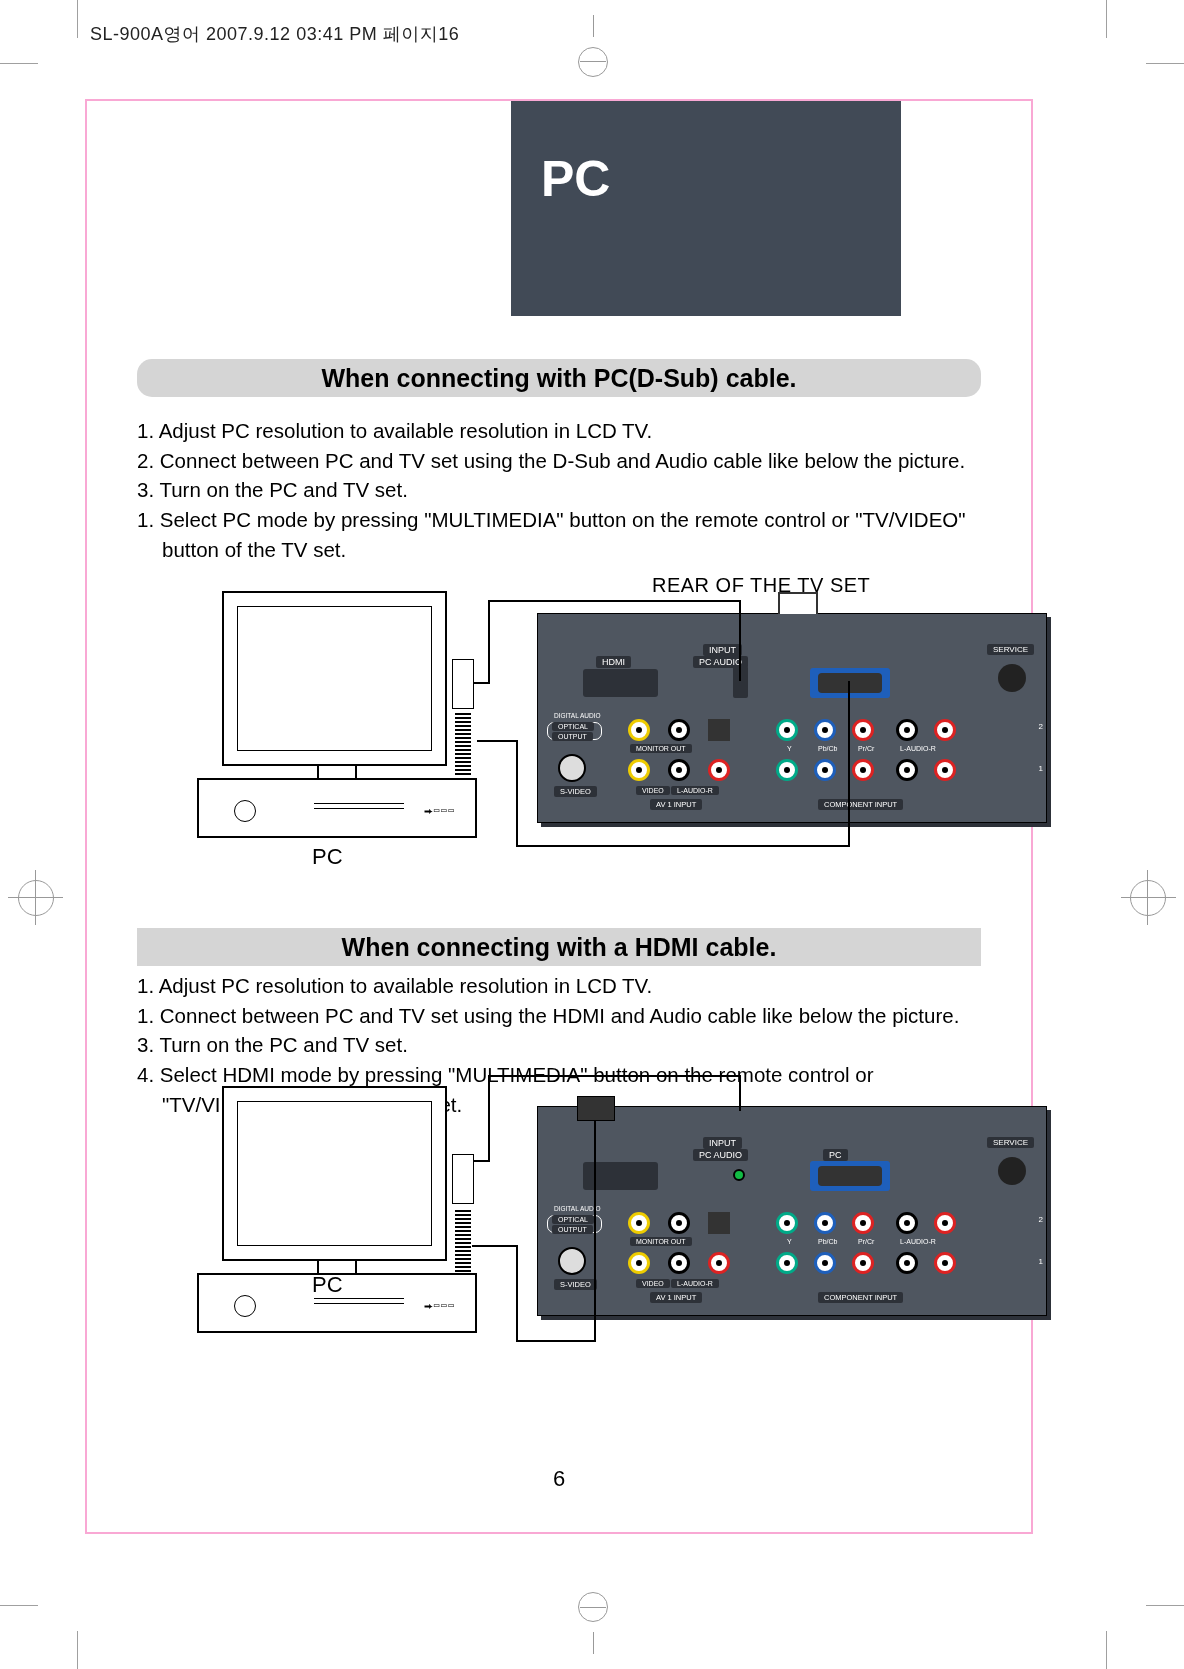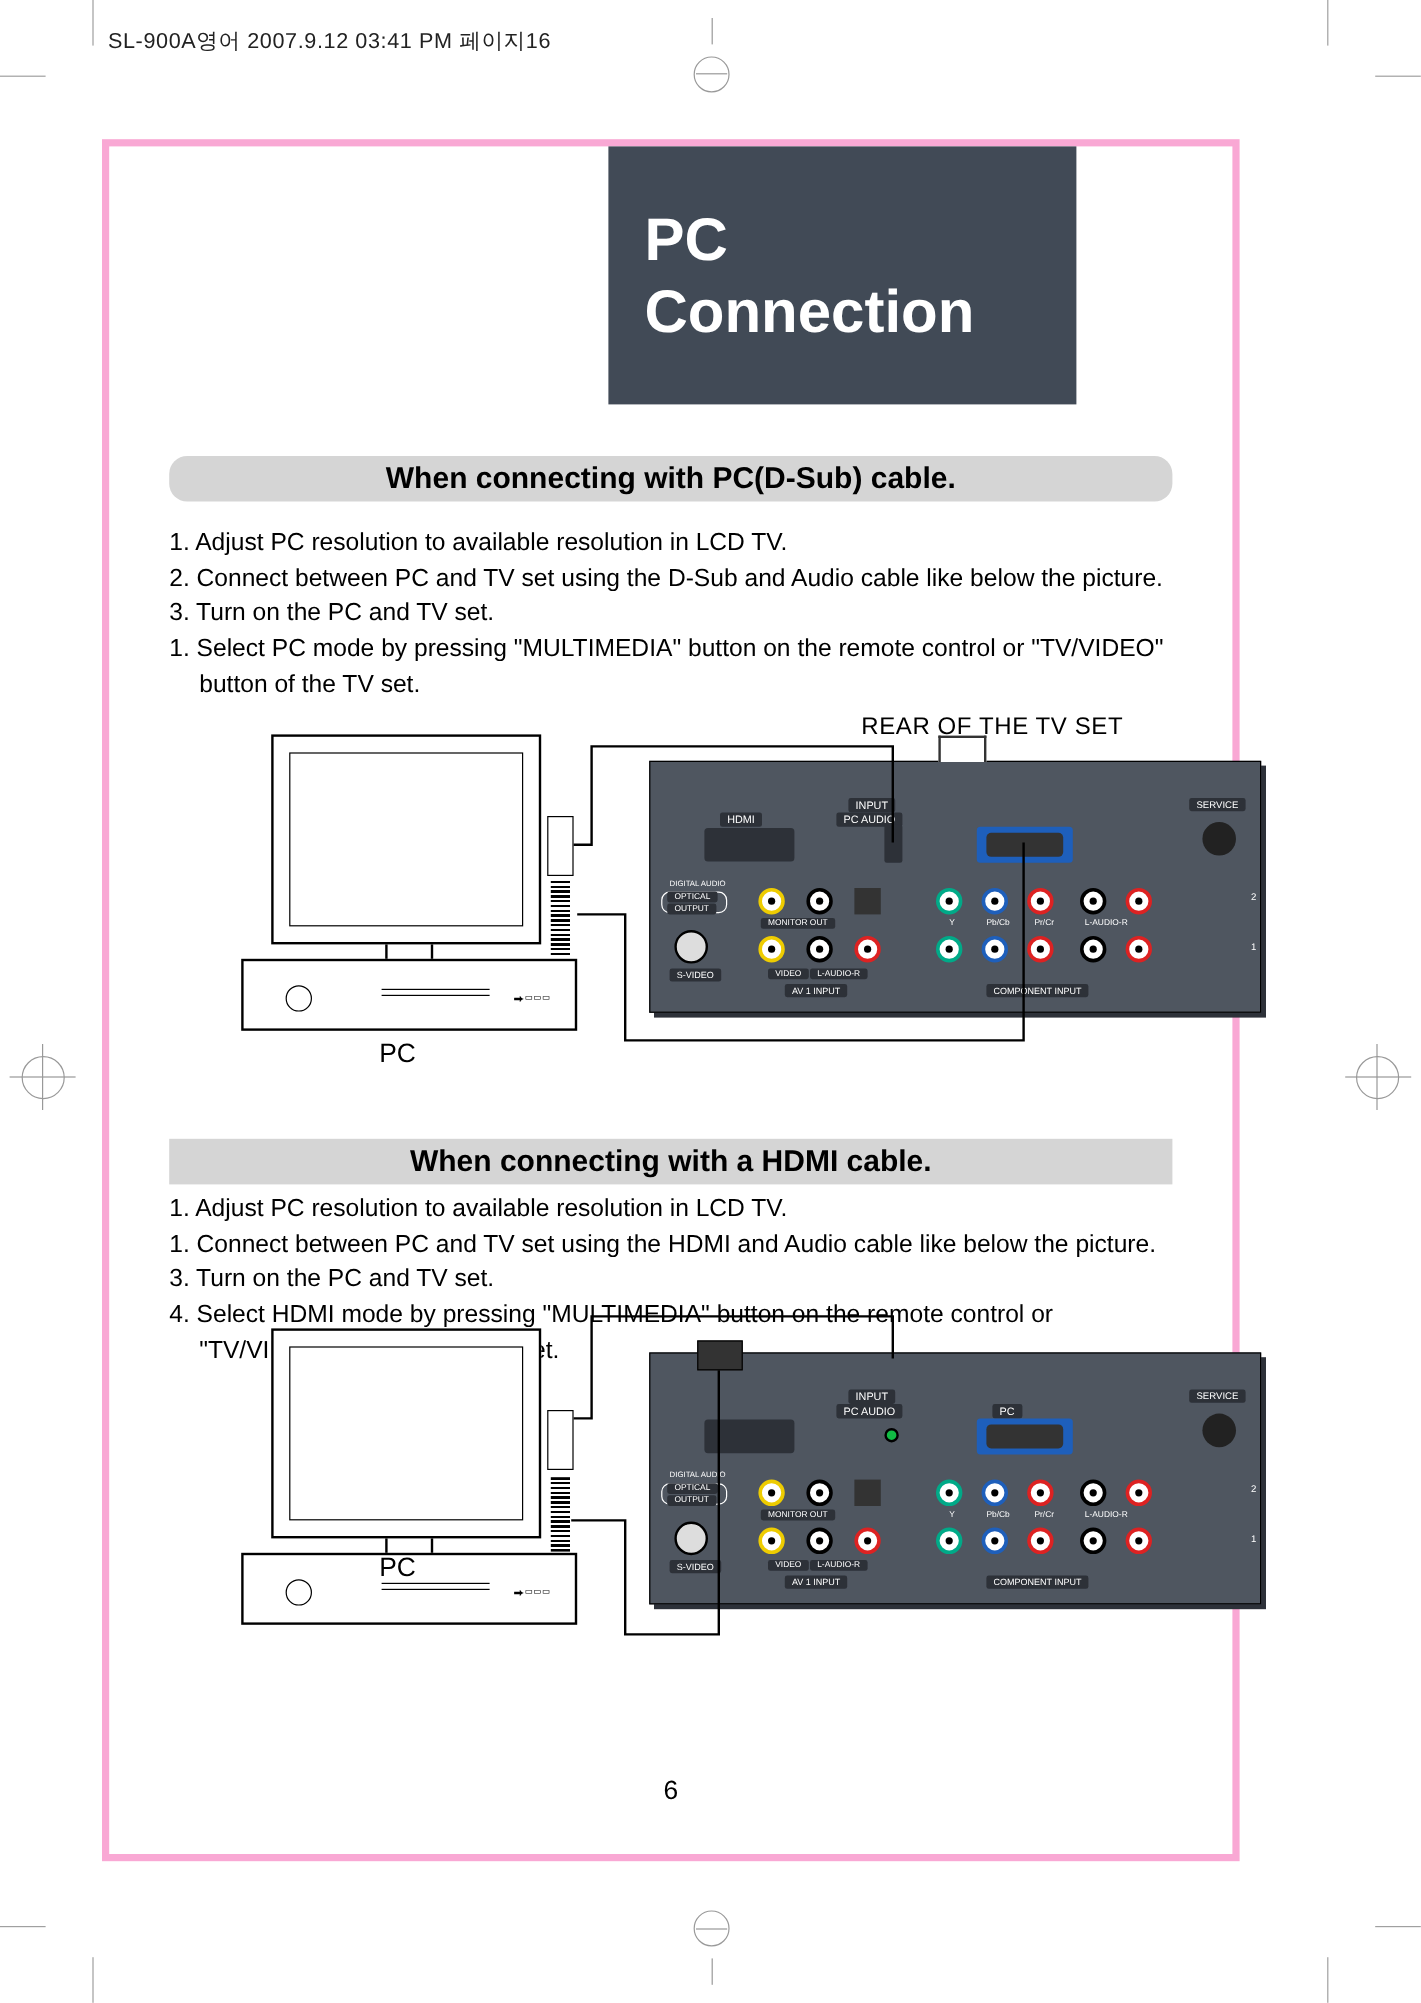--- a/index.html
+++ b/index.html
@@ -144,25 +144,25 @@
     .header-text {
       position: absolute;
       top: 22px;
       left: 90px;
       font-size: 18px;
       color: #222;
       letter-spacing: 0.5px;
     }
     .page-frame {
       position: absolute;
-      top: 116px;
+      top: 99px;
       left: 85px;
       width: 948px;
       height: 1435px;
-      border: 6px solid #f9a8d4;
+      border: 2px solid #f9a8d4;
     }
     .title-box {
       position: absolute;
       top: 0;
       right: 130px;
       width: 390px;
       height: 215px;
       background: #414a56;
       padding: 48px 28px 0 30px;
     }
@@ -197,21 +197,21 @@
     .steps2 { top: 870px; }
     .step-row { display: flex; }
     .step-cont {
       padding-left: 25px;
       text-indent: -25px;
     }
     .caption-top {
       position: absolute;
       font-size: 20px;
       letter-spacing: 0.5px;
-      text-align: right;
+      text-align: left;
     }
     .caption1 { top: 473px; left: 565px; width: 280px; }
     .caption2 { top: 1043px; left: 608px; width: 280px; }
     .pc-label {
       position: absolute;
       font-size: 22px;
       font-family: Arial;
     }
     .pc-label1 { top: 743px; left: 225px; }
     .pc-label2 { top: 1171px; left: 225px; }
@@ -361,21 +361,20 @@
 <div class="crop-line-h" style="top:63px; right:0; width:38px;"></div>
 <div class="crop-line-h" style="bottom:63px; left:0; width:38px;"></div>
 <div class="crop-line-h" style="bottom:63px; right:0; width:38px;"></div>
 
 <div class="header-text">SL-900A영어  2007.9.12 03:41 PM  페이지16</div>
 
 <div class="page-frame">
 
   <div class="title-box">
     <div class="line">PC</div>
-    <div class="line">Connection</div>
   </div>
 
   <div class="section-bar section1">When connecting with PC(D-Sub) cable.</div>
 
   <div class="steps steps1">
     <div class="step-row">
         <div>1. Adjust PC resolution to available resolution in LCD TV.</div>
       </div>
     <div class="step-row">
         <div>2. Connect between PC and TV set using the D-Sub and Audio cable like below the picture.</div>

